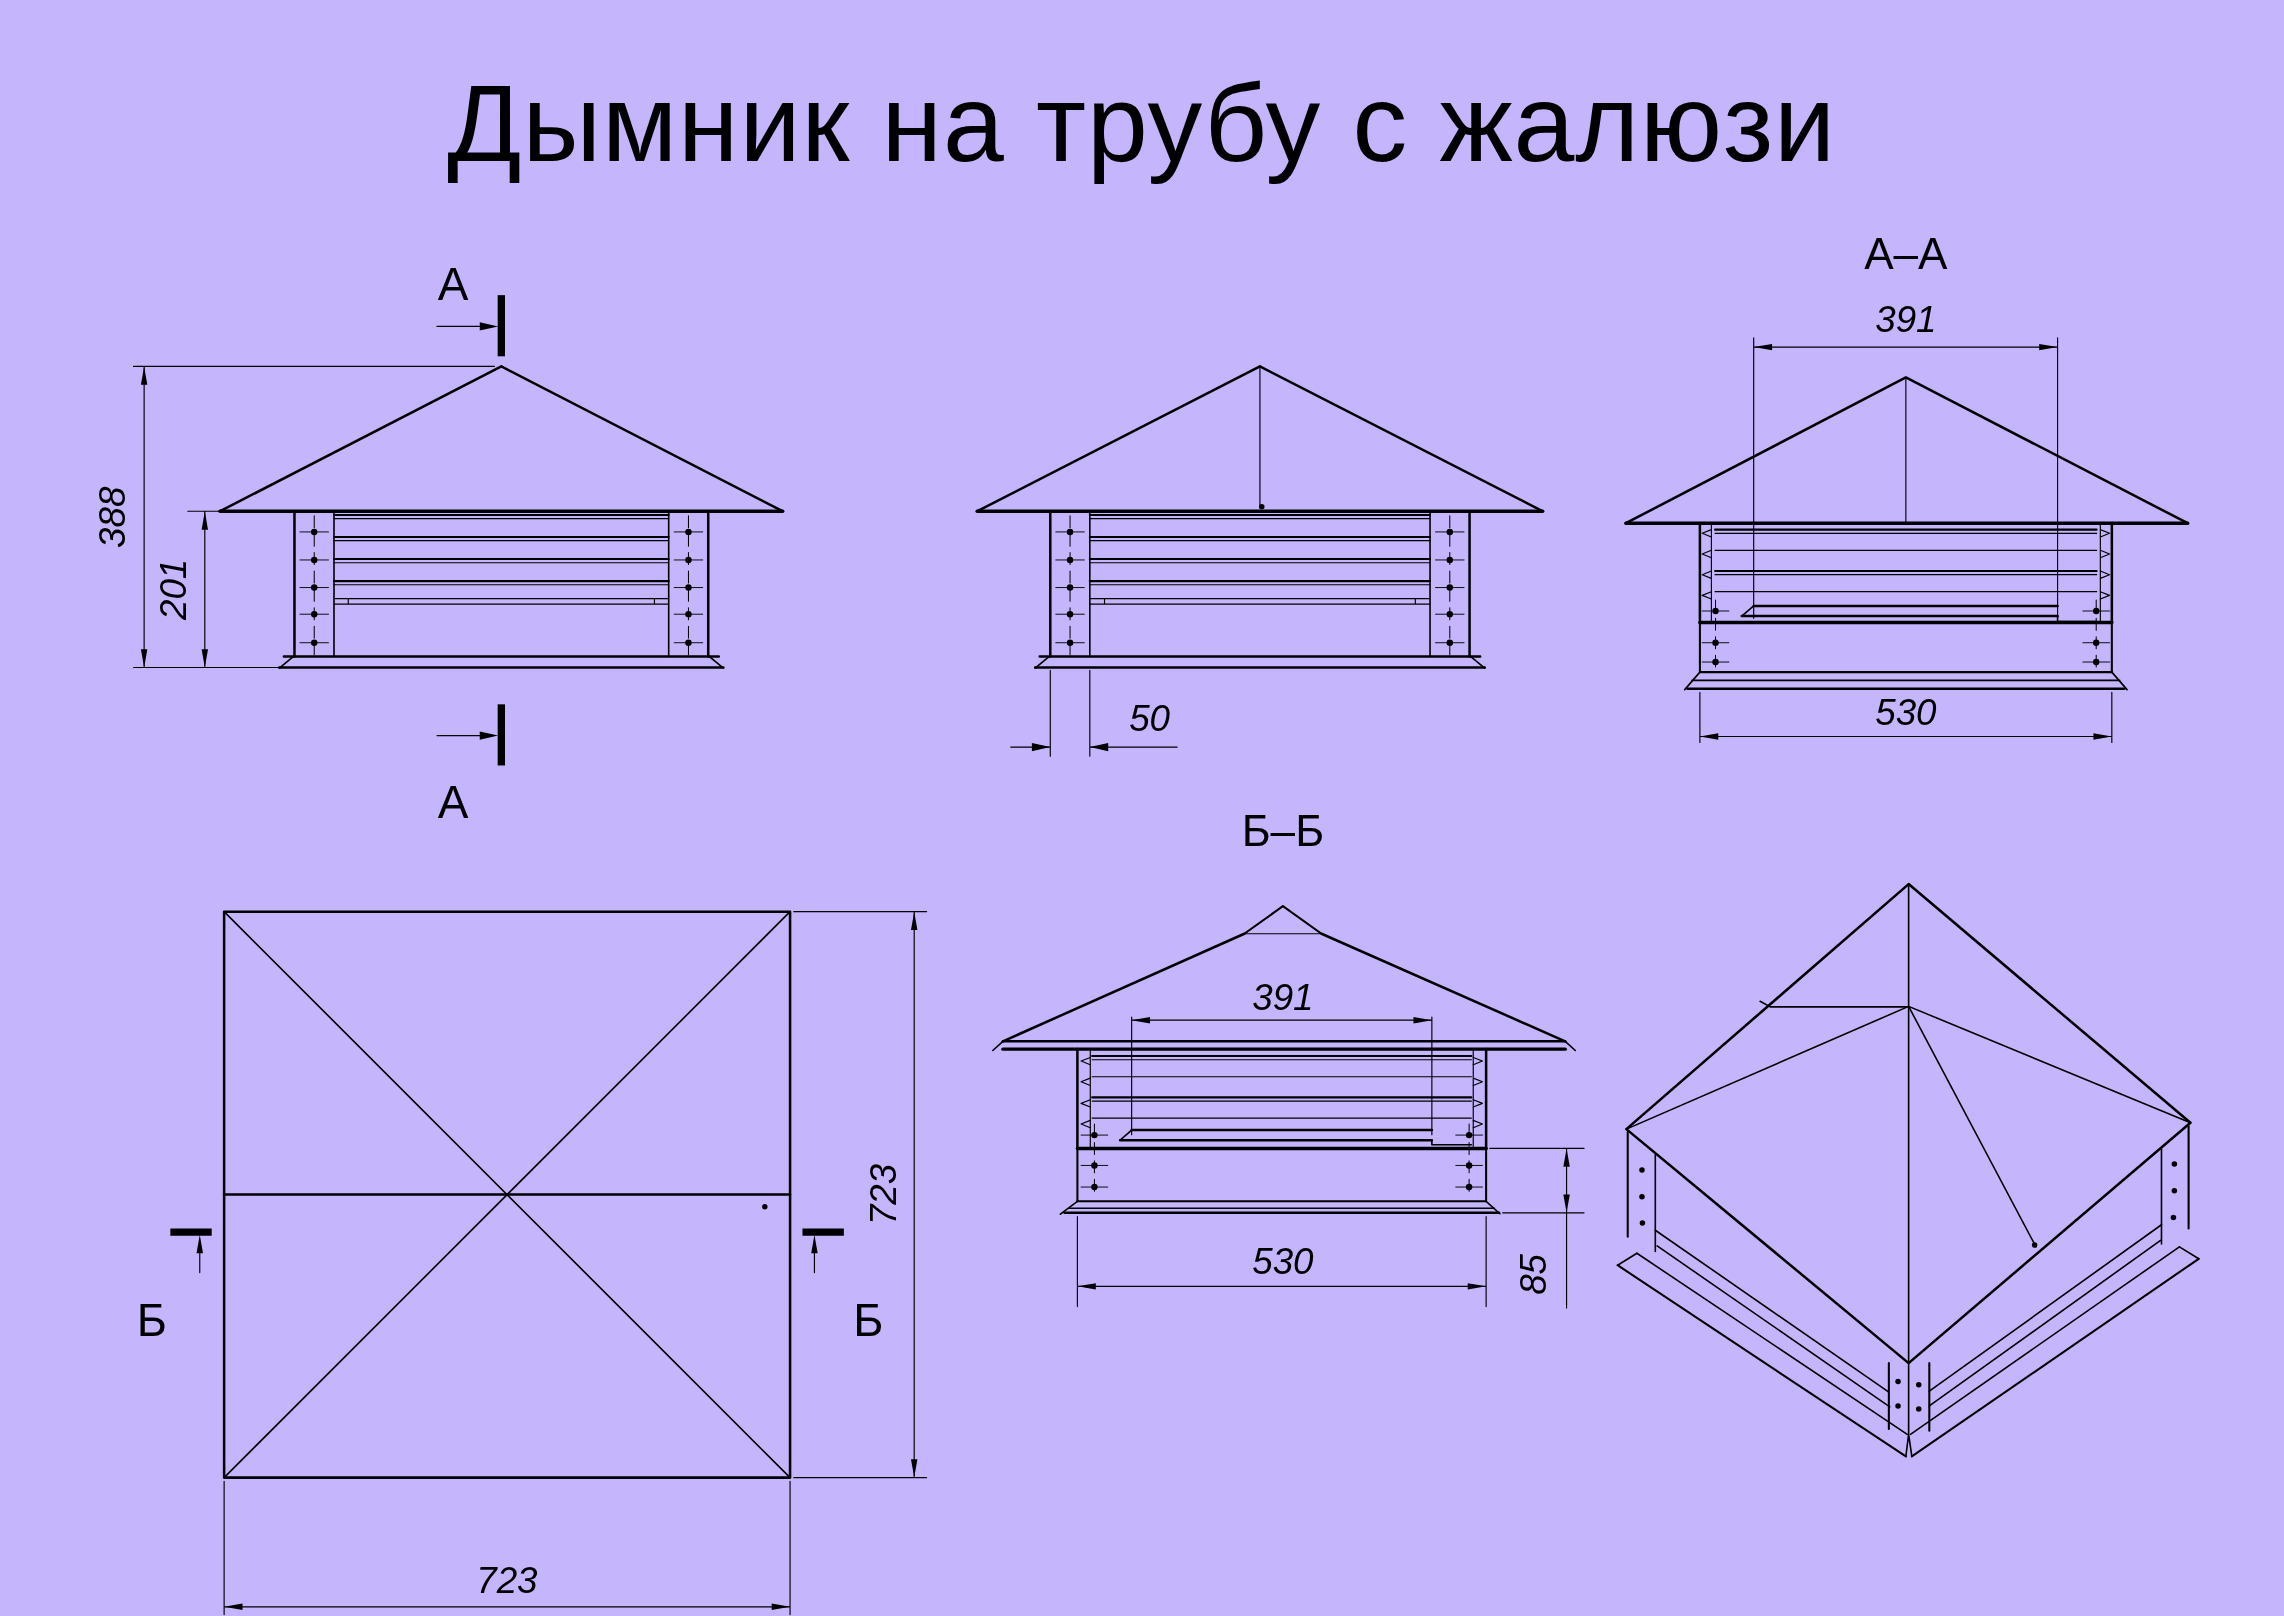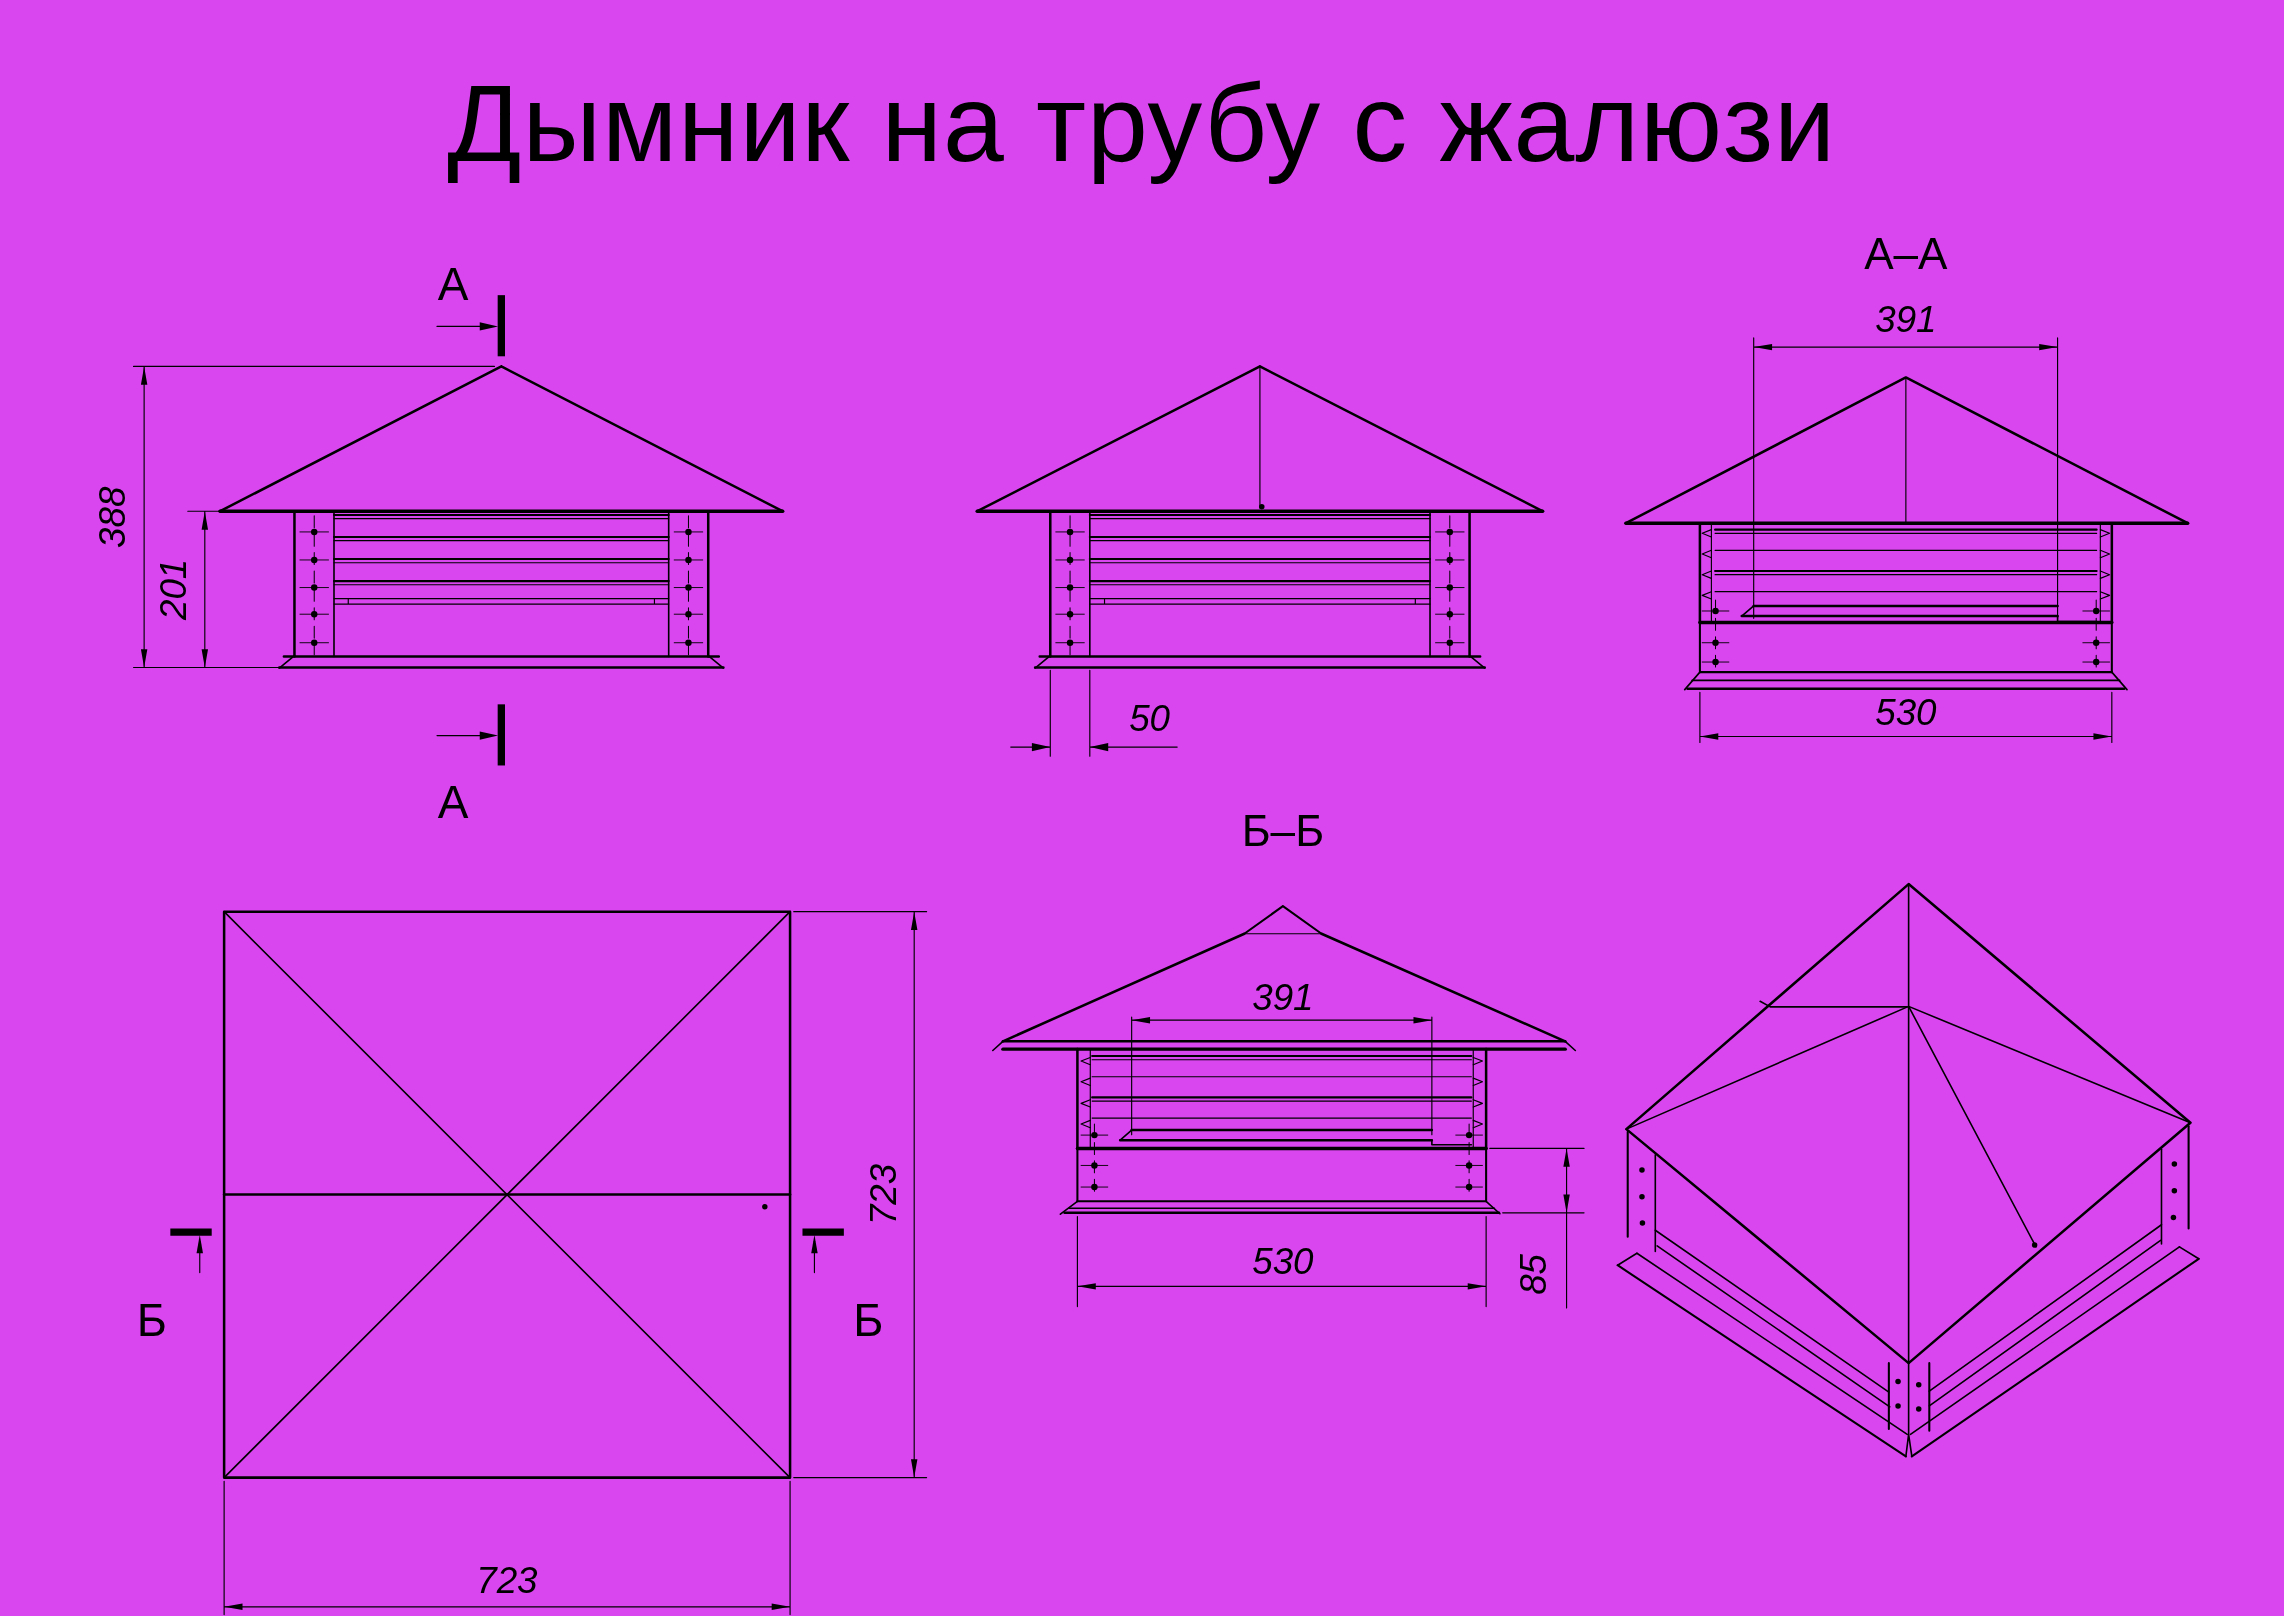--- a/index.html
+++ b/index.html
@@ -1,16 +1,16 @@
 <!DOCTYPE html>
 <html style="font-size:7.4px"><head>
 <meta charset="utf-8">
 <style>
   html,body{margin:0;padding:0;background:#ffffff;}
-  .page{position:relative;width:100%;height:100vh;background:#d946ef;}
+  .page{position:relative;width:100%;height:100vh;background:#c4b5fd;}
   svg{display:block;width:100%;height:100%;}
   .ln{stroke:#000;fill:none;stroke-linecap:round;stroke-linejoin:round;}
   .w2{stroke-width:2.5;}
   .w3{stroke-width:3.5;}
   .w4{stroke-width:4.5;}
   .w5{stroke-width:5.5;}
   .w7{stroke-width:7.5;}
   .bar{stroke-width:16;stroke-linecap:butt;}
   .dash{stroke-dasharray:26 14;stroke-width:2.2;}
   .dot{fill:#000;stroke:none;}

